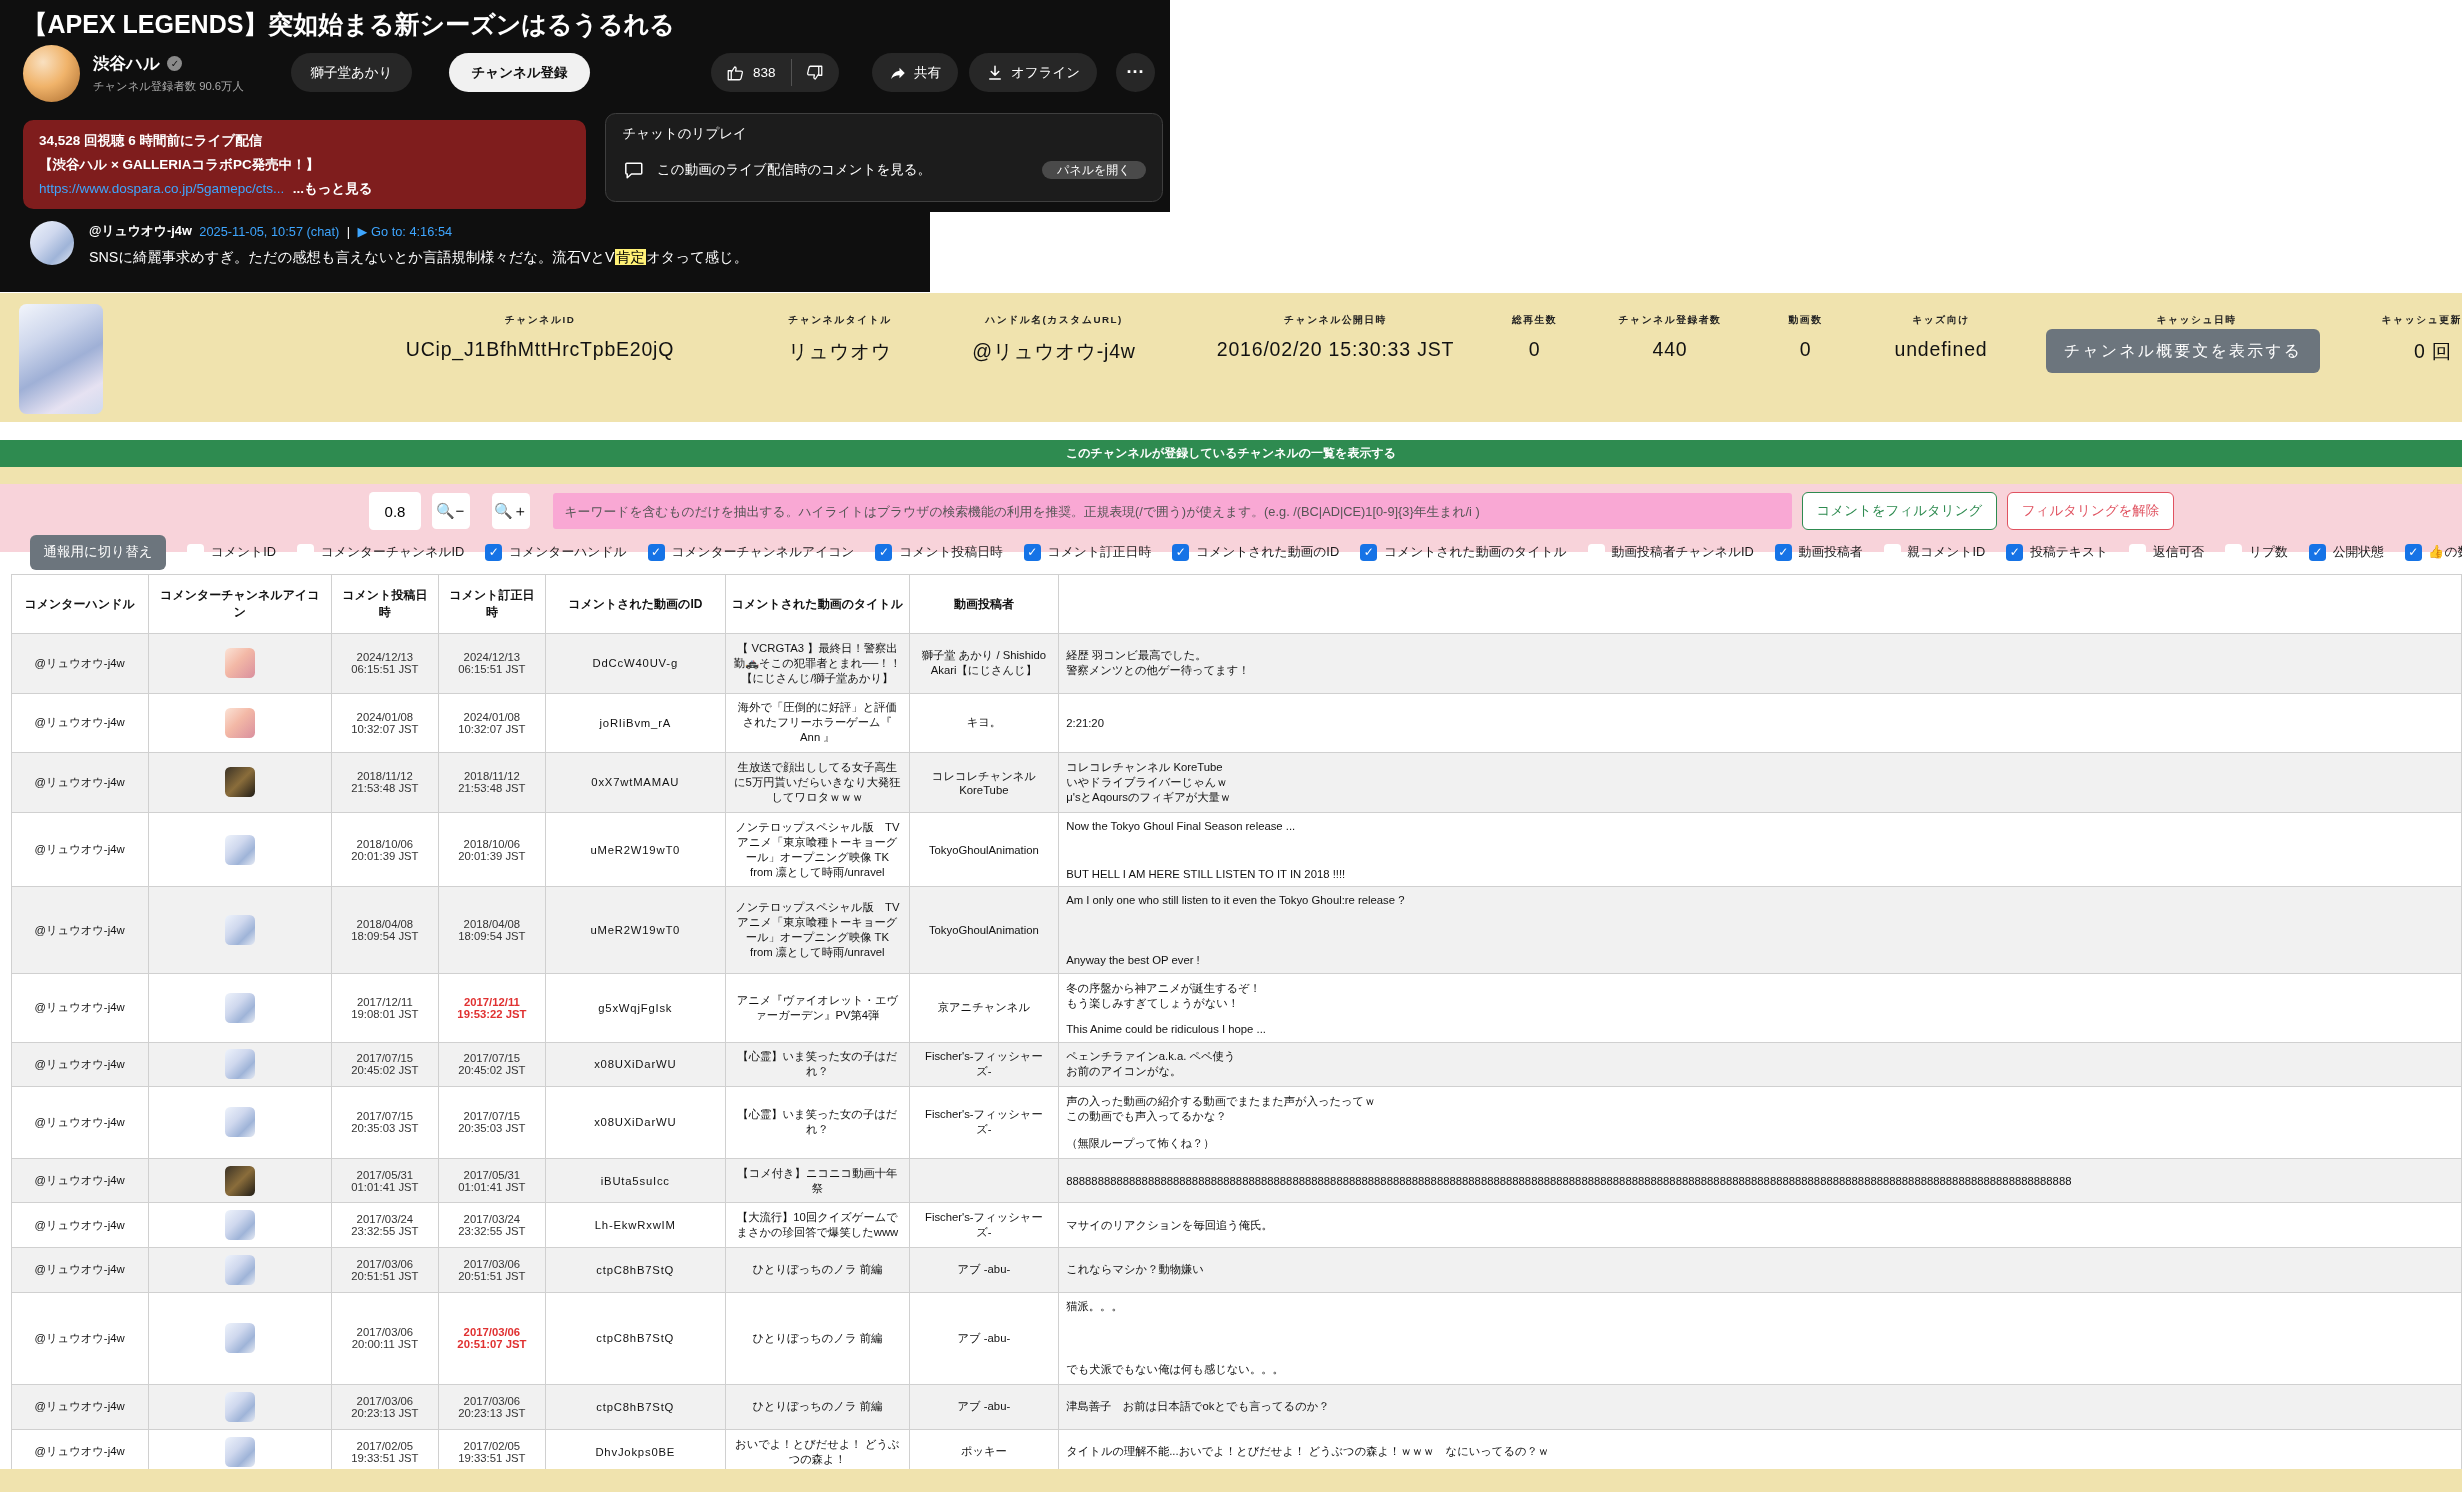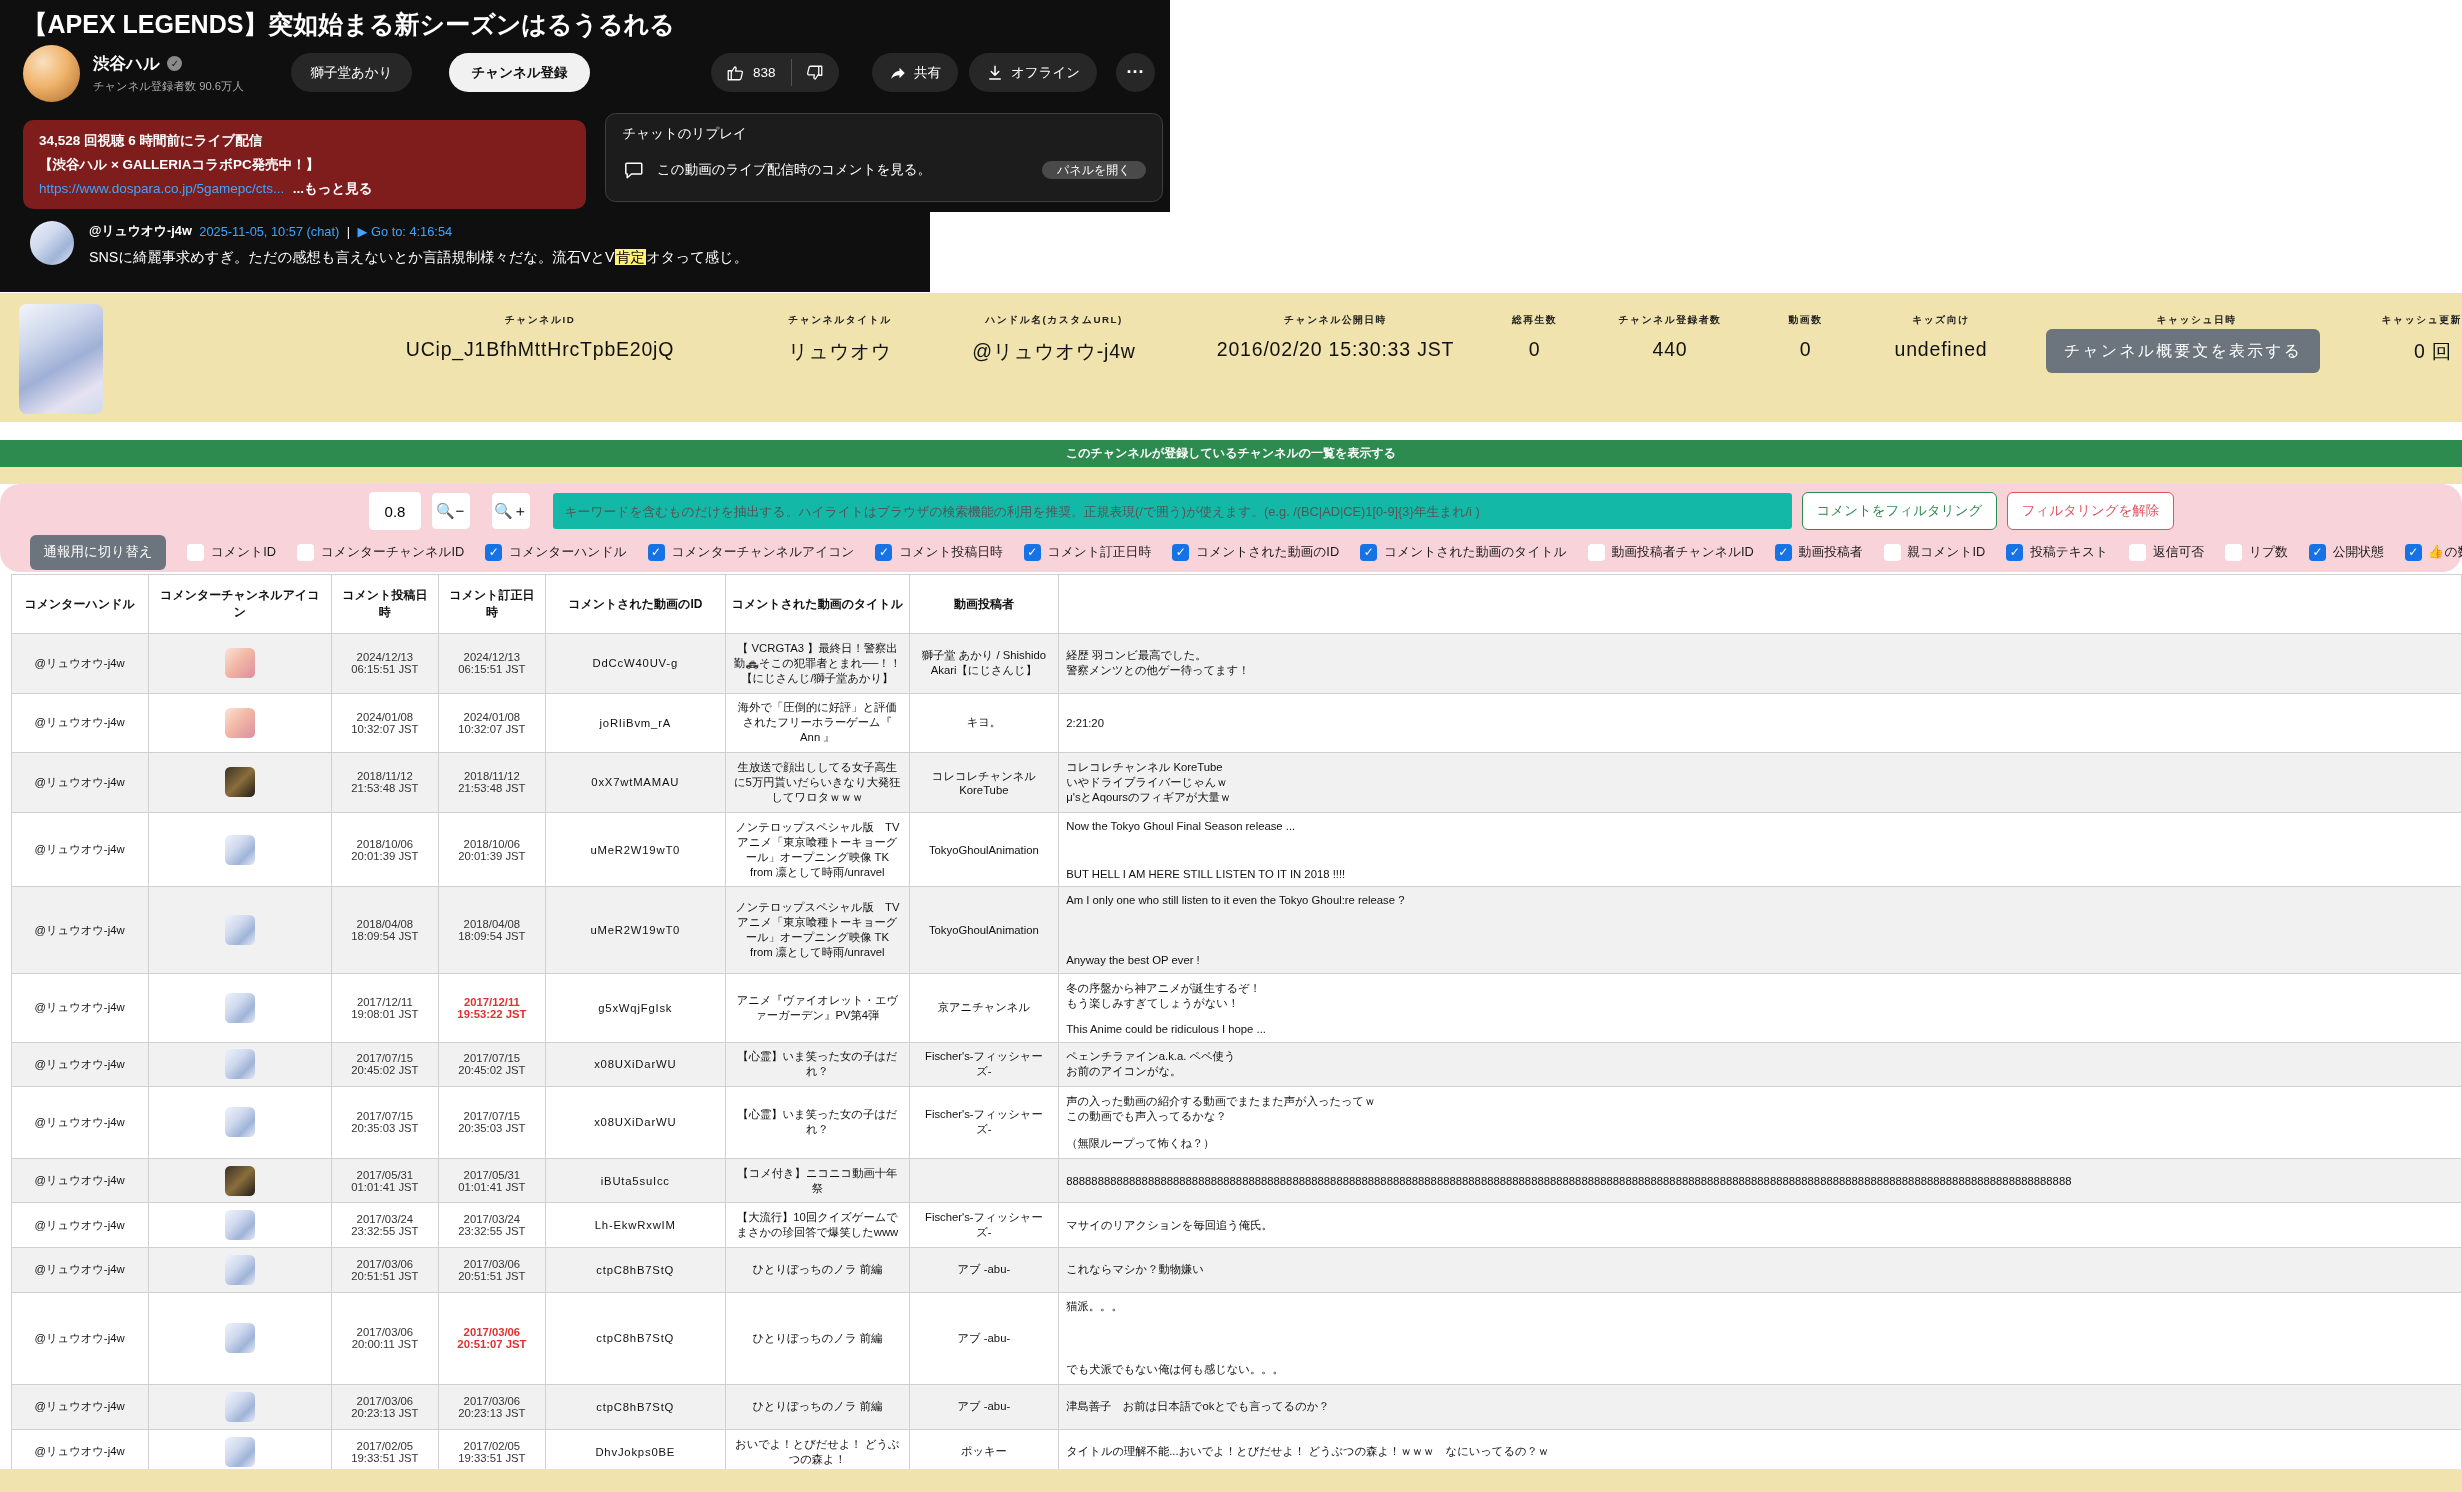--- a/index.html
+++ b/index.html
@@ -66,27 +66,27 @@
   .field{text-align:center;flex:none;}
   .field-label{font-size:9.8px;font-weight:bold;letter-spacing:1.5px;color:#222;}
   .field-value{font-size:19.5px;margin-top:10.5px;letter-spacing:0.8px;color:#111;white-space:nowrap;}
   .summary-btn{position:absolute;left:2046px;top:36px;background:#6c757d;color:#fff;border:none;border-radius:6px;
     height:44px;padding:0 18px;font-size:15.8px;cursor:pointer;letter-spacing:2.3px;}
   
   .green-bar{position:absolute;left:0;top:440px;width:2462px;height:27px;background:#2e8b50;color:#fff;
     display:flex;align-items:center;justify-content:center;font-size:12px;font-weight:bold;cursor:pointer;font-family:Liberation Serif, serif;}
   .beige-strip2{position:absolute;left:0;top:467px;width:2462px;height:17px;background:#f0e3ae;}
   
-  .pink-panel{position:absolute;left:0;top:484px;width:2462px;height:88px;background:#f8d3da;border-radius:20px;}
+  .pink-panel{position:absolute;left:0;top:484px;width:2462px;height:68px;background:#f8d3da;}
   .filter-row1{position:absolute;left:0;top:7.5px;width:2462px;height:39px;display:flex;align-items:center;}
   .threshold-input{margin-left:369px;width:48px;height:36px;border:none;border-radius:4.5px;text-align:center;
     font-size:15px;font-family:inherit;background:#fff;}
   .zoom-btn{width:38px;height:36px;margin-left:10.5px;background:#fff;border:none;border-radius:4.5px;font-size:15px;cursor:pointer;padding:0;}
   .zoom-btn.plus{margin-left:22.5px;}
-  .keyword-input{margin-left:22.5px;width:1215px;height:36px;border:none;border-radius:3px;background:#14b8a6;
+  .keyword-input{margin-left:22.5px;width:1215px;height:36px;border:none;border-radius:3px;background:#f9a8d4;
     font-size:12.8px;font-family:inherit;padding:0 12px;}
   .keyword-input::placeholder{color:#555;}
   .apply-btn{margin-left:10.5px;height:38px;padding:0 13.5px;background:#fff;border:0.8px solid #2e8b50;color:#2e8b50;
     border-radius:6px;font-size:13.5px;cursor:pointer;white-space:nowrap;}
   .clear-btn{margin-left:10.5px;height:38px;padding:0 13.5px;background:#fff;border:0.8px solid #e05260;color:#e05260;
     border-radius:6px;font-size:13.5px;cursor:pointer;white-space:nowrap;}
   .filter-row2{position:absolute;left:0;top:50px;width:2453px;height:36px;display:flex;align-items:center;}
   .report-btn{margin-left:30px;background:#6c757d;color:#fff;border:none;border-radius:6px;height:35px;
     padding:0 13.5px;font-size:13.5px;cursor:pointer;white-space:nowrap;}
   .cb-item{display:flex;align-items:center;margin-left:21px;cursor:pointer;white-space:nowrap;}

